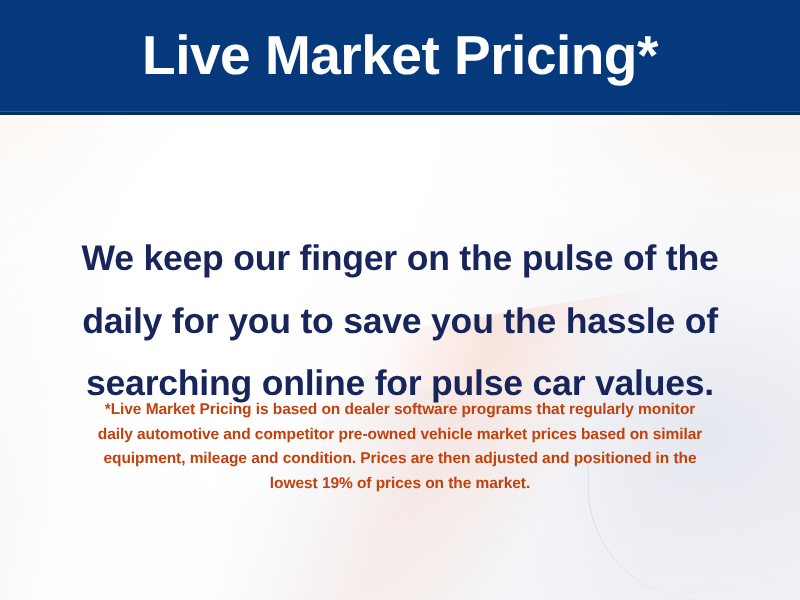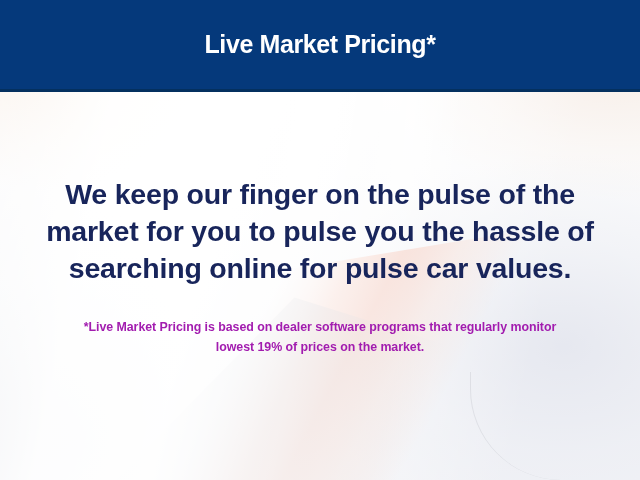--- a/index.html
+++ b/index.html
@@ -141,21 +141,21 @@
   .banner-title {
     position: absolute;
     left: 0;
     top: 0;
     width: 640px;
     height: 89px;
     display: flex;
     align-items: center;
     justify-content: center;
     color: #ffffff;
-    font-size: 25px;
+    font-size: 44px;
     font-weight: bold;
     letter-spacing: -0.4px;
     line-height: 1;
     white-space: nowrap;
     z-index: 6;
   }
 
   
   .headline {
     position: absolute;
@@ -166,31 +166,32 @@
     text-align: center;
     color: #18255b;
     font-size: 28.5px;
     font-weight: bold;
     line-height: 37px;
     letter-spacing: -0.2px;
   }
   .headline .ln {
     display: block;
     white-space: nowrap;
+    margin-top: 13px;
   }
 
   
   .fineprint {
     position: absolute;
     left: 22px;
     top: 318px;
     width: 596px;
     z-index: 4;
     text-align: center;
-    color: #a21caf;
+    color: #c2410c;
     font-size: 12.4px;
     font-weight: bold;
     line-height: 19.5px;
     letter-spacing: -0.05px;
   }
   .fineprint .ln {
     display: block;
     white-space: nowrap;
   }
 </style>
@@ -210,22 +211,24 @@
   <div class="bg-layer bg-sweep"></div>
   <div class="bg-layer bg-streaks"></div>
   <div class="bg-layer bg-veil"></div>
 
   <div class="banner"></div>
   <div class="banner-underline"></div>
   <div class="banner-title">Live Market Pricing*</div>
 
   <div class="headline">
     <span class="ln">We keep our finger on the pulse of the</span>
-    <span class="ln">market for you to pulse you the hassle of</span>
+    <span class="ln">daily for you to save you the hassle of</span>
     <span class="ln">searching online for pulse car values.</span>
   </div>
 
   <div class="fineprint">
     <span class="ln">*Live Market Pricing is based on dealer software programs that regularly monitor</span>
+    <span class="ln">daily automotive and competitor pre-owned vehicle market prices based on similar</span>
+    <span class="ln">equipment, mileage and condition. Prices are then adjusted and positioned in the</span>
     <span class="ln">lowest 19% of prices on the market.</span>
   </div>
 
 </div>
 
 </body></html>

